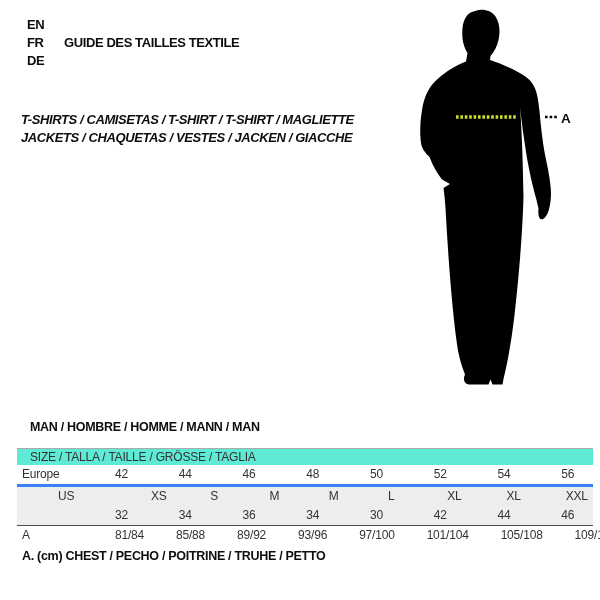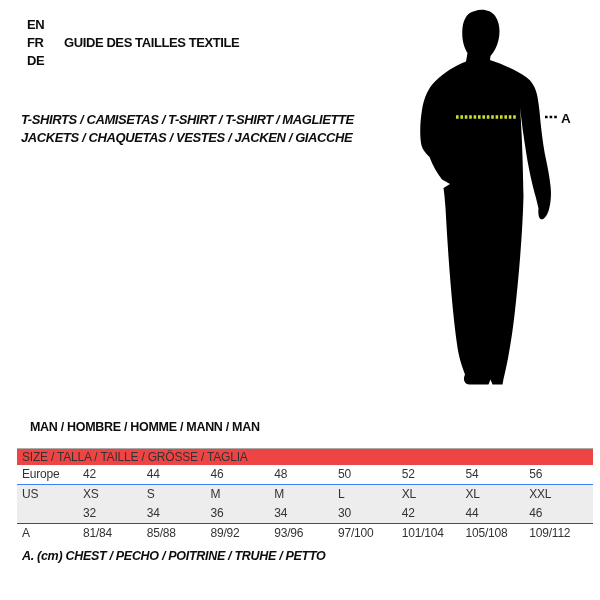--- a/index.html
+++ b/index.html
@@ -28,34 +28,34 @@
 
   
   .section-heading {
     position:absolute; left:22px; top:420px;
     font-size:12.5px; font-weight:bold; letter-spacing:-0.3px; color:#0d0d0d; white-space:nowrap;margin-left:8px;
   }
 
   
   .size-table { position:absolute; left:17px; top:448px; width:576px; font-size:12px; color:#333; }
   .thead {
-    height:16px; line-height:16px; background:#ef4444; border-top:1px solid #ababab;
-    padding-left:5px; letter-spacing:-0.2px; color:#333; white-space:nowrap;
+    height:16px; line-height:16px; background:#5eead4; border-top:1px solid #ababab;
+    padding-left:13px; letter-spacing:-0.2px; color:#333; white-space:nowrap;
   }
-  .trow { display:grid; grid-template-columns:66px repeat(8, 1fr); height:19px; line-height:19px; }
+  .trow { display:grid; grid-template-columns:66px repeat(8, 1fr); height:19px; line-height:19px;gap:32px; }
   .tlabel { padding-left:5px; text-align:left; letter-spacing:-0.2px; }
   .tcell { text-align:left; letter-spacing:-0.2px; }
   .row-stripe { background:#ededed; }
-  .row-us { border-top:1px solid #3b82f6; }
+  .row-us { border-top:3px solid #3b82f6;padding-left:36px; }
   .row-a { border-top:1px solid #4d4d4d; }
 
   
   .footnote {
     position:absolute; left:22px; top:549px;
-    font-size:12.5px; font-weight:bold; letter-spacing:-0.3px; color:#0d0d0d; white-space:nowrap;font-style:italic;
+    font-size:12.5px; font-weight:bold; letter-spacing:-0.3px; color:#0d0d0d; white-space:nowrap;
   }
 </style>
 </head>
 <body>
 
 <div class="canvas">
 
   <div class="lang-block">
     <div class="lang-row">
       <span class="lang-code">EN</span>

